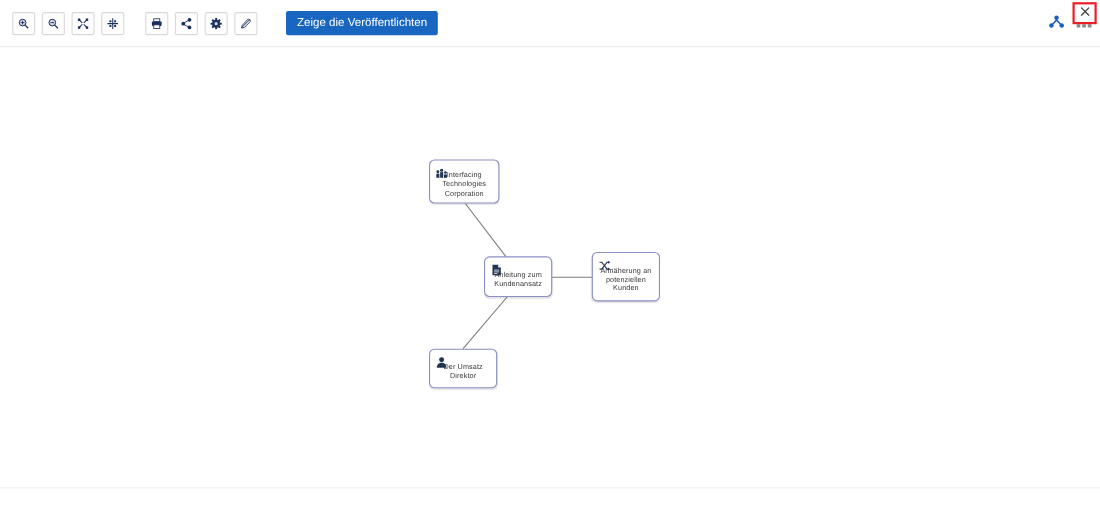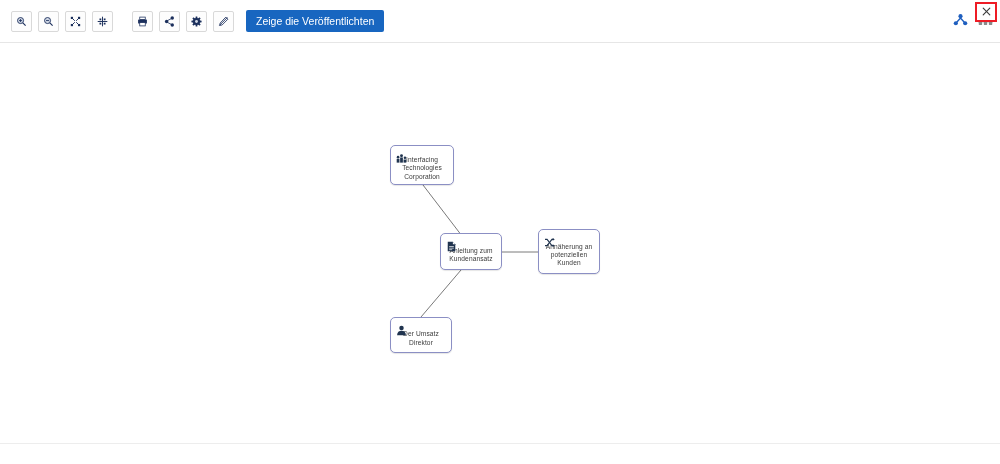--- a/index.html
+++ b/index.html
@@ -43,21 +43,21 @@
     align-items: center;
     justify-content: center;
     box-sizing: border-box;
     cursor: pointer;
   }
   .tb-btn svg { display: block; }
   .tb-gap { width: 7px; height: 1px; }
 
   #publish-btn {
     height: 22px;
-    margin-left: 6px;
+    margin-left: 20px;
     background: #1866c0;
     color: #ffffff;
     border: none;
     border-radius: 2px;
     font-size: 10.5px;
     font-family: "Liberation Sans", sans-serif;
     padding: 0 10px;
     cursor: pointer;
     white-space: nowrap;
     line-height: 22px;

